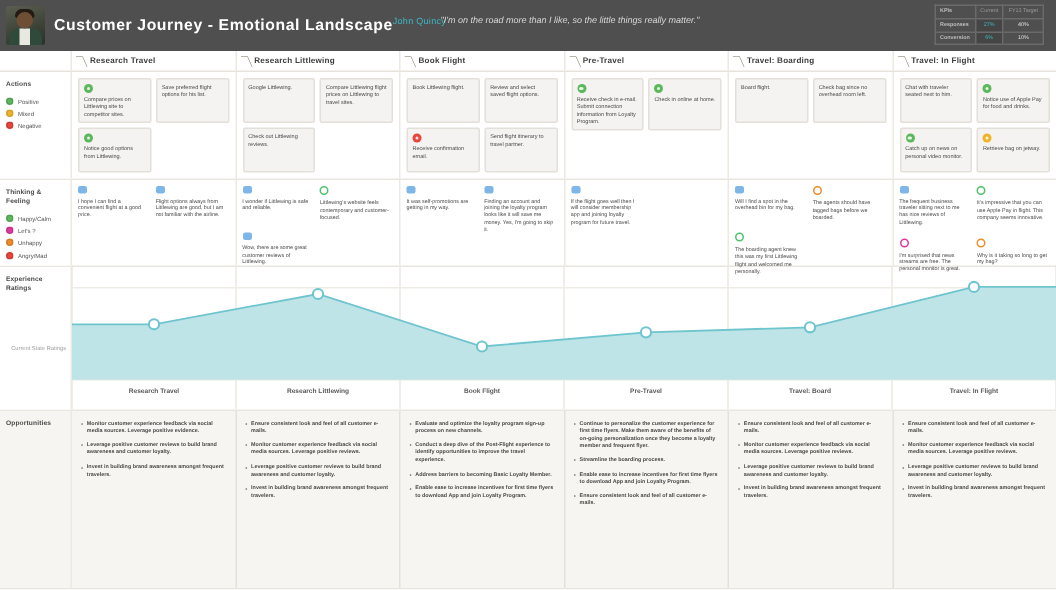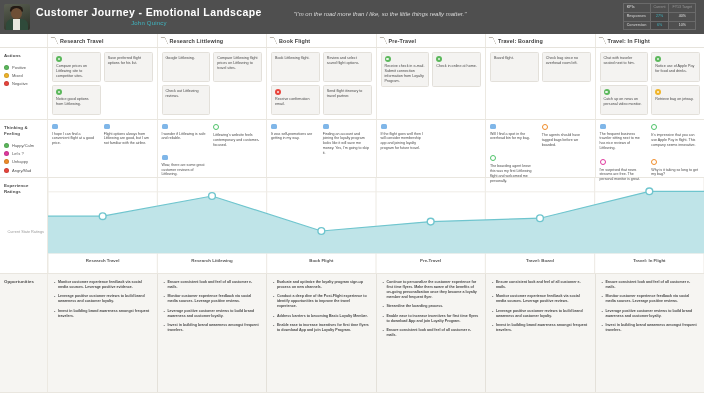--- a/index.html
+++ b/index.html
@@ -22,21 +22,21 @@
     background: linear-gradient(160deg,#5b5f52 0%,#3c4236 60%,#2b2f26 100%);
     position: relative; flex:0 0 26px; margin-right:6px;
   }
   .avatar .face {
     position:absolute; left:7px; top:4px; width:11px; height:11px; border-radius:50%;
     background:#6e4f36;
   }
   .avatar .hair { position:absolute; left:6px; top:2px; width:13px; height:6px; border-radius:6px 6px 2px 2px; background:#231a14; }
   .avatar .body { position:absolute; left:2px; top:15px; width:22px; height:12px; border-radius:6px 6px 0 0; background:#2f4a3a; }
   .avatar .shirt { position:absolute; left:9px; top:15px; width:7px; height:11px; background:#e8e8e0; }
-  .htitles { display:flex; flex-direction:column; justify-content:center;text-align:center; }
+  .htitles { display:flex; flex-direction:row; justify-content:center;text-align:center; }
   .htitle { font-size: 10.5px; font-weight: bold; letter-spacing:.4px; color:#ffffff; line-height:13px; }
   .hsub { font-size: 6px; color:#3fb8c4; line-height:9px; letter-spacing:.2px; }
   .hquote {
     position:absolute; left: 255px; top: 11px; width: 250px;
     font-size: 6px; font-style: italic; color:#d8d8d8; text-align:center;
   }
 
   
   .kpi { position:absolute; right:8px; top:3px; border-collapse:collapse; }
   .kpi td, .kpi th {

